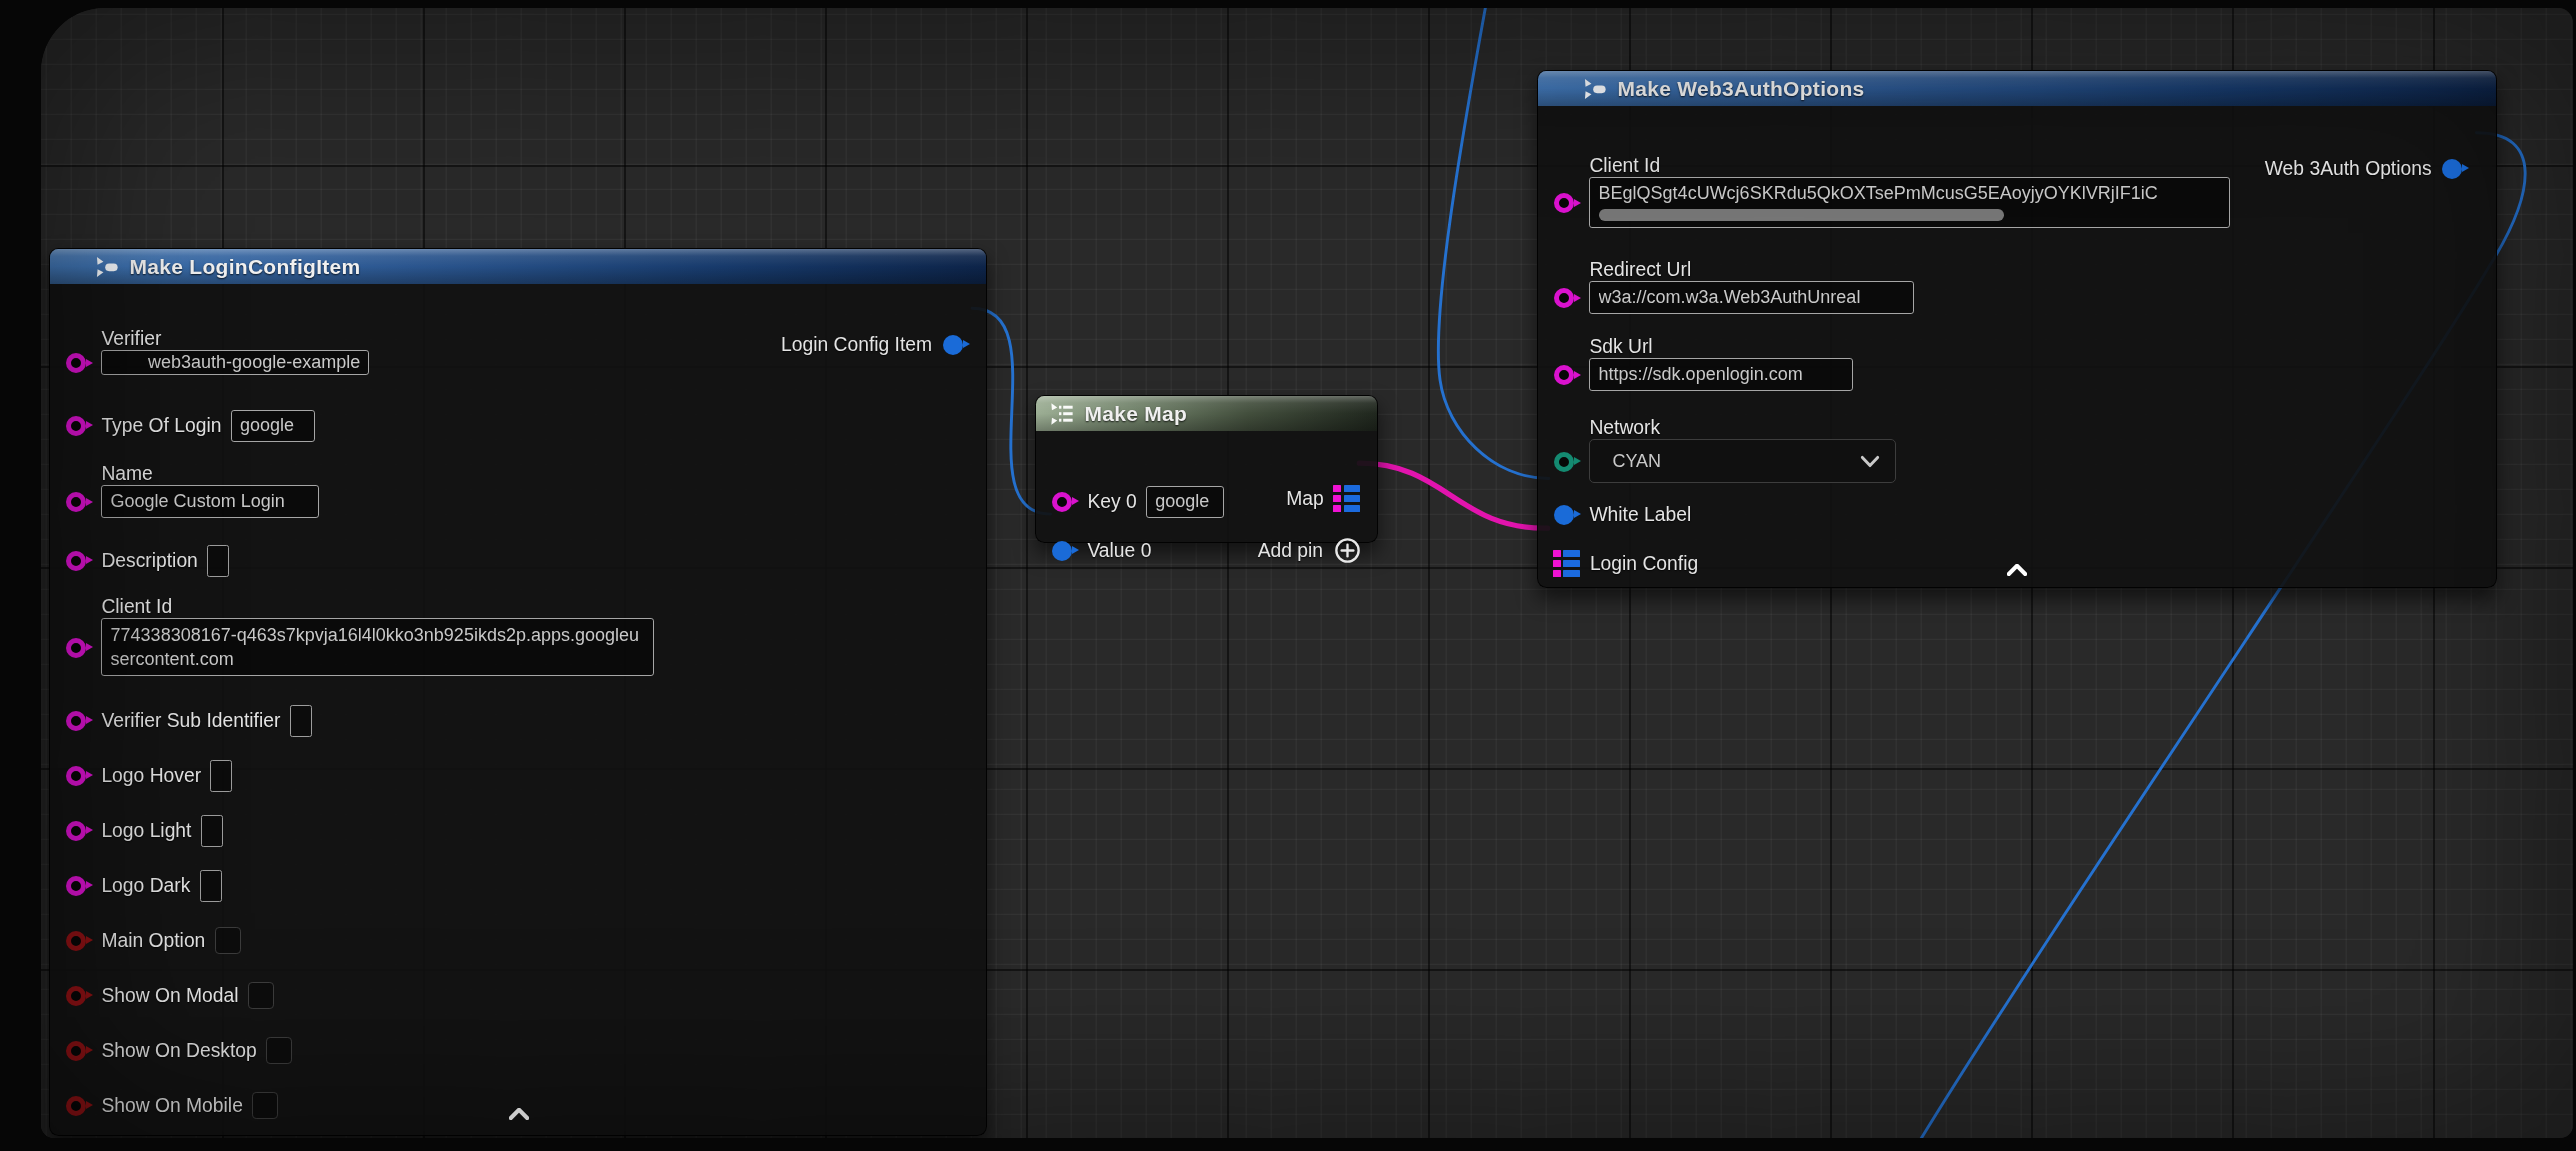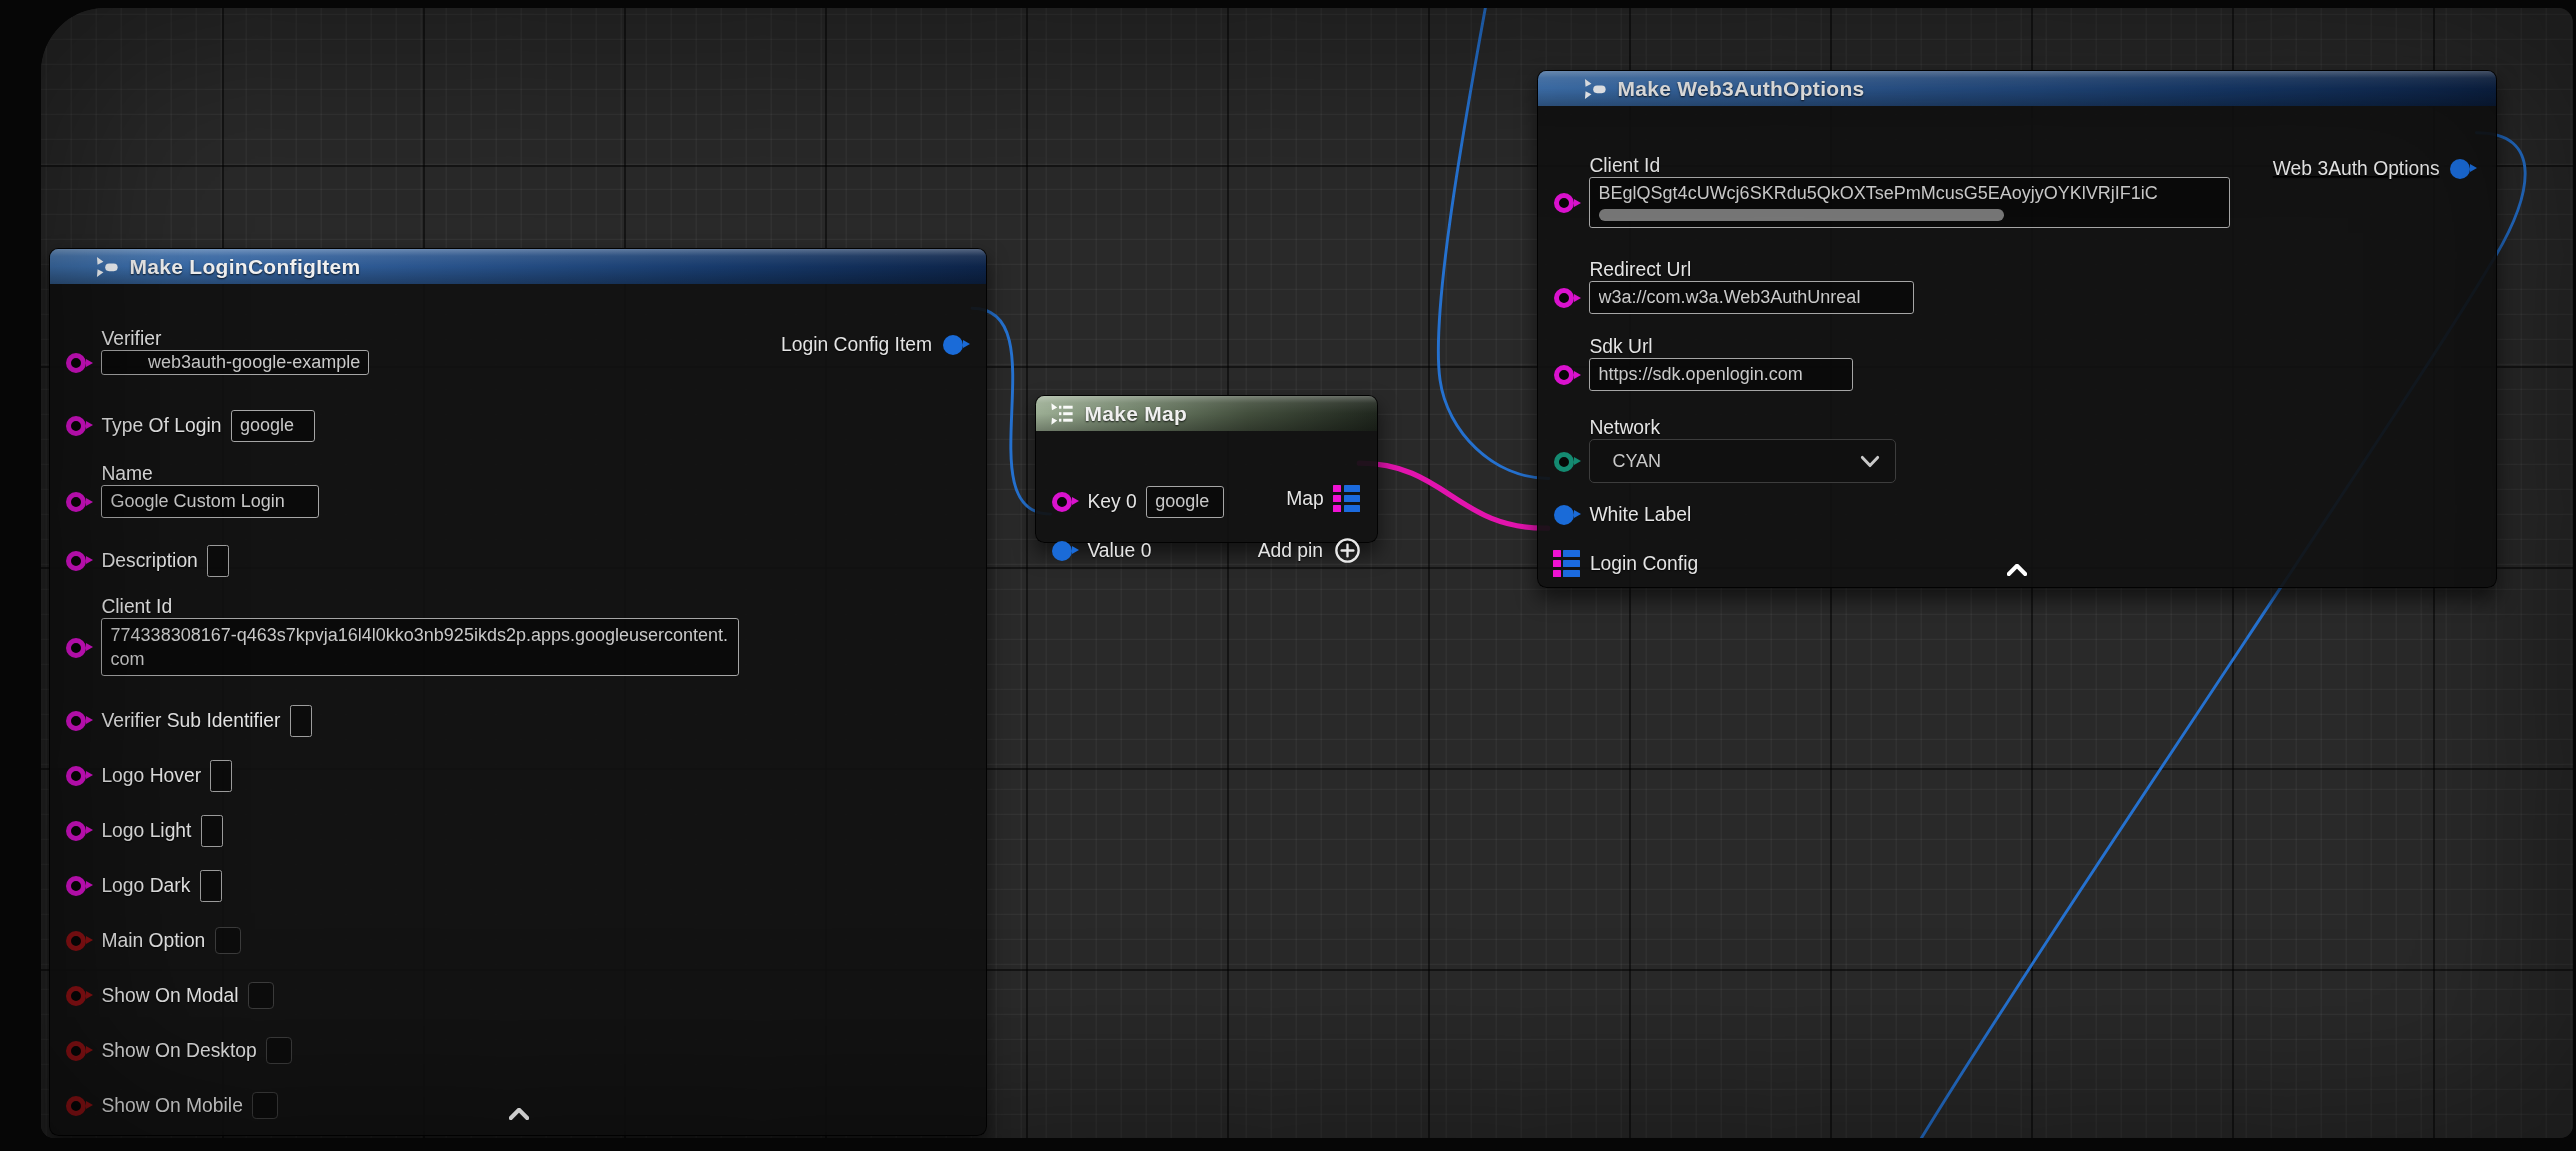--- a/index.html
+++ b/index.html
@@ -184,21 +184,21 @@
               <span class="plabel">Description</span>
               <span class="smallbox" style="width: 22px; height: 32px;"></span>
             </div>
             <div class="prow" style="top: 312px;">
               <span class="pin" style="--c: #da12ce; margin-top: 23.4px;">
                 <span class="dot"></span>
                 <span class="tri"></span>
               </span>
               <div class="stack">
                 <span class="plabel">Client Id</span>
-                <div class="tinput multi" style="width: 638px; height: 58px;">
+                <div class="tinput multi" style="width: 553px; height: 58px;">
                   <span class="tx">774338308167-q463s7kpvja16l4l0kko3nb925ikds2p.apps.googleusercontent.com</span>
                 </div>
               </div>
             </div>
             <div class="prow" style="top: 420px; height: 33px;">
               <span class="pin" style="--c: #da12ce;">
                 <span class="dot"></span>
                 <span class="tri"></span>
               </span>
               <span class="plabel">Verifier Sub Identifier</span>
@@ -323,21 +323,21 @@
         <div class="node" style="left: 1537px; top: 70px; width: 958px; height: 516px;">
           <div class="nheader blue">
             <span class="nicon"><svg viewBox="0 0 44 44" width="26" height="26">
                 <path d="M5 5 l11 8 l-10 5 z" fill="#fff"></path>
                 <path d="M5 39 l11 -8 l-10 -5 z" fill="#fff"></path>
                 <rect x="19" y="16" width="21" height="13" rx="6.5" fill="#fff"></rect>
               </svg></span>
             <span class="ntitle">Make Web3AuthOptions</span>
           </div>
           <div class="nbody">
-            <div class="prow out" style="top: 46px; right: 20px; height: 33px; text-decoration: underline;">
+            <div class="prow out" style="top: 46px; right: 28px; height: 33px;">
               <span class="plabel">Web 3Auth Options</span>
               <span class="pin connected" style="--c: #1a6bd8;">
                 <span class="dot"></span>
                 <span class="tri"></span>
               </span>
             </div>
             <div class="prow" style="top: 49px;">
               <span class="pin" style="--c: #da12ce; margin-top: 23.4px;">
                 <span class="dot"></span>
                 <span class="tri"></span>

